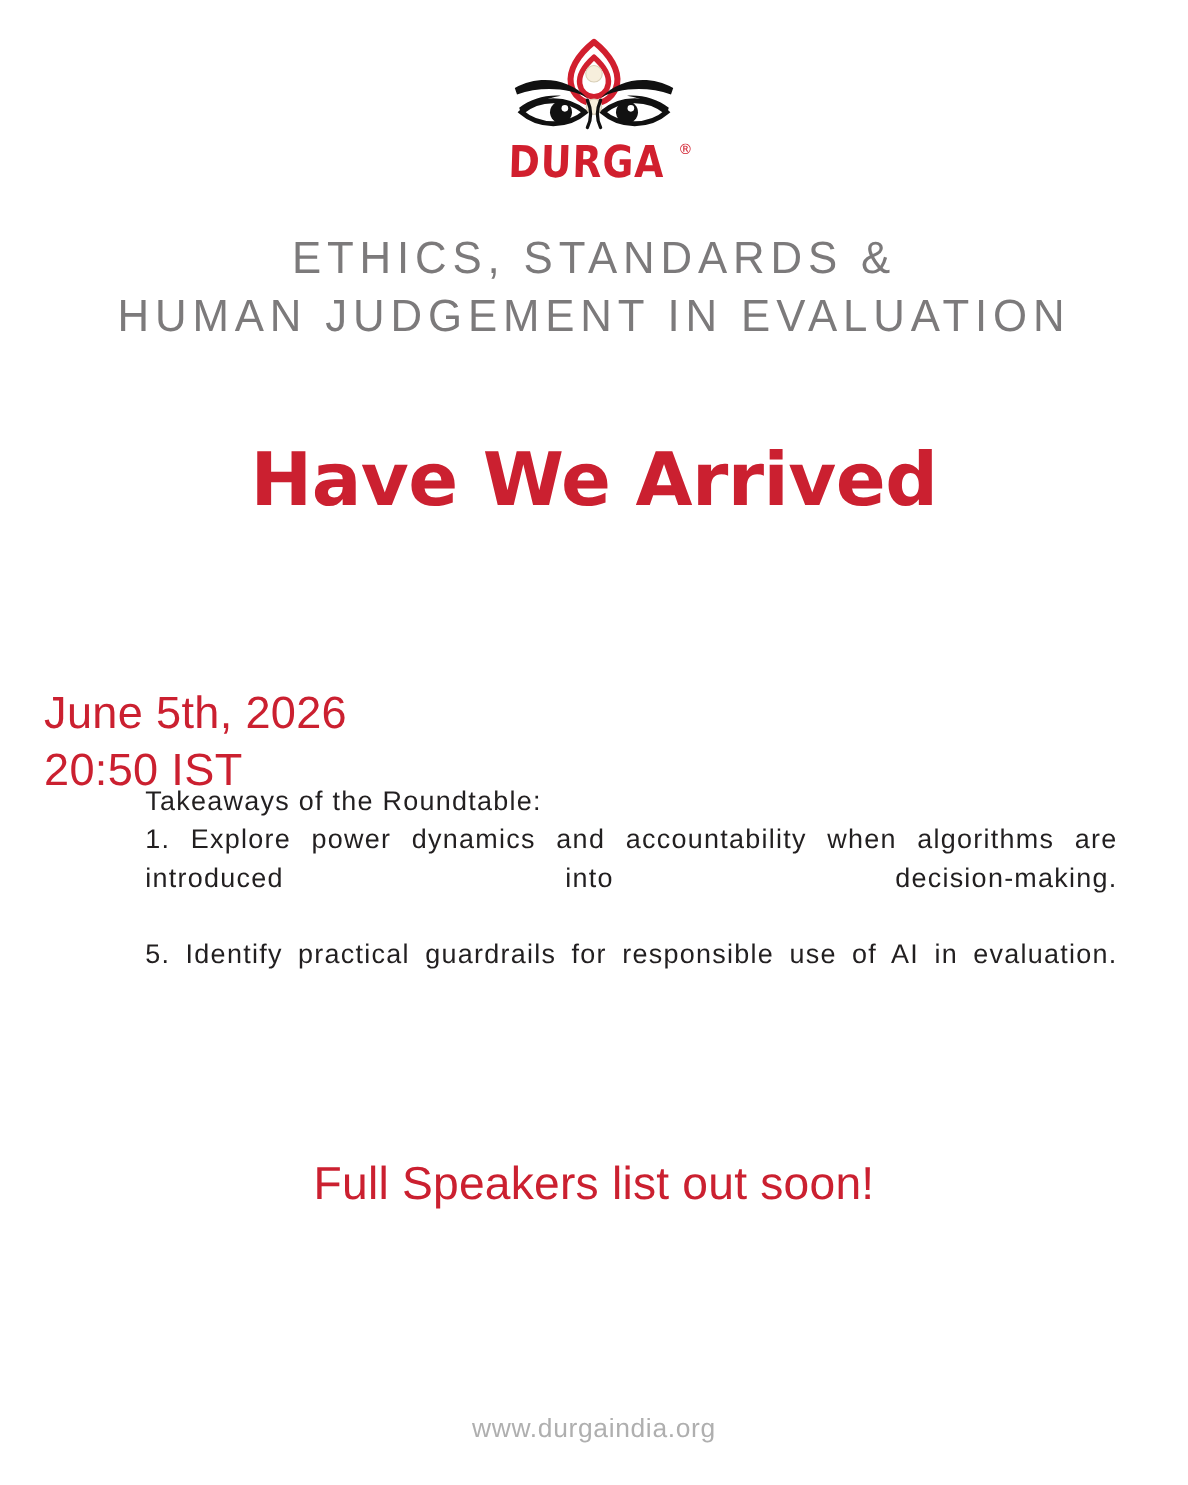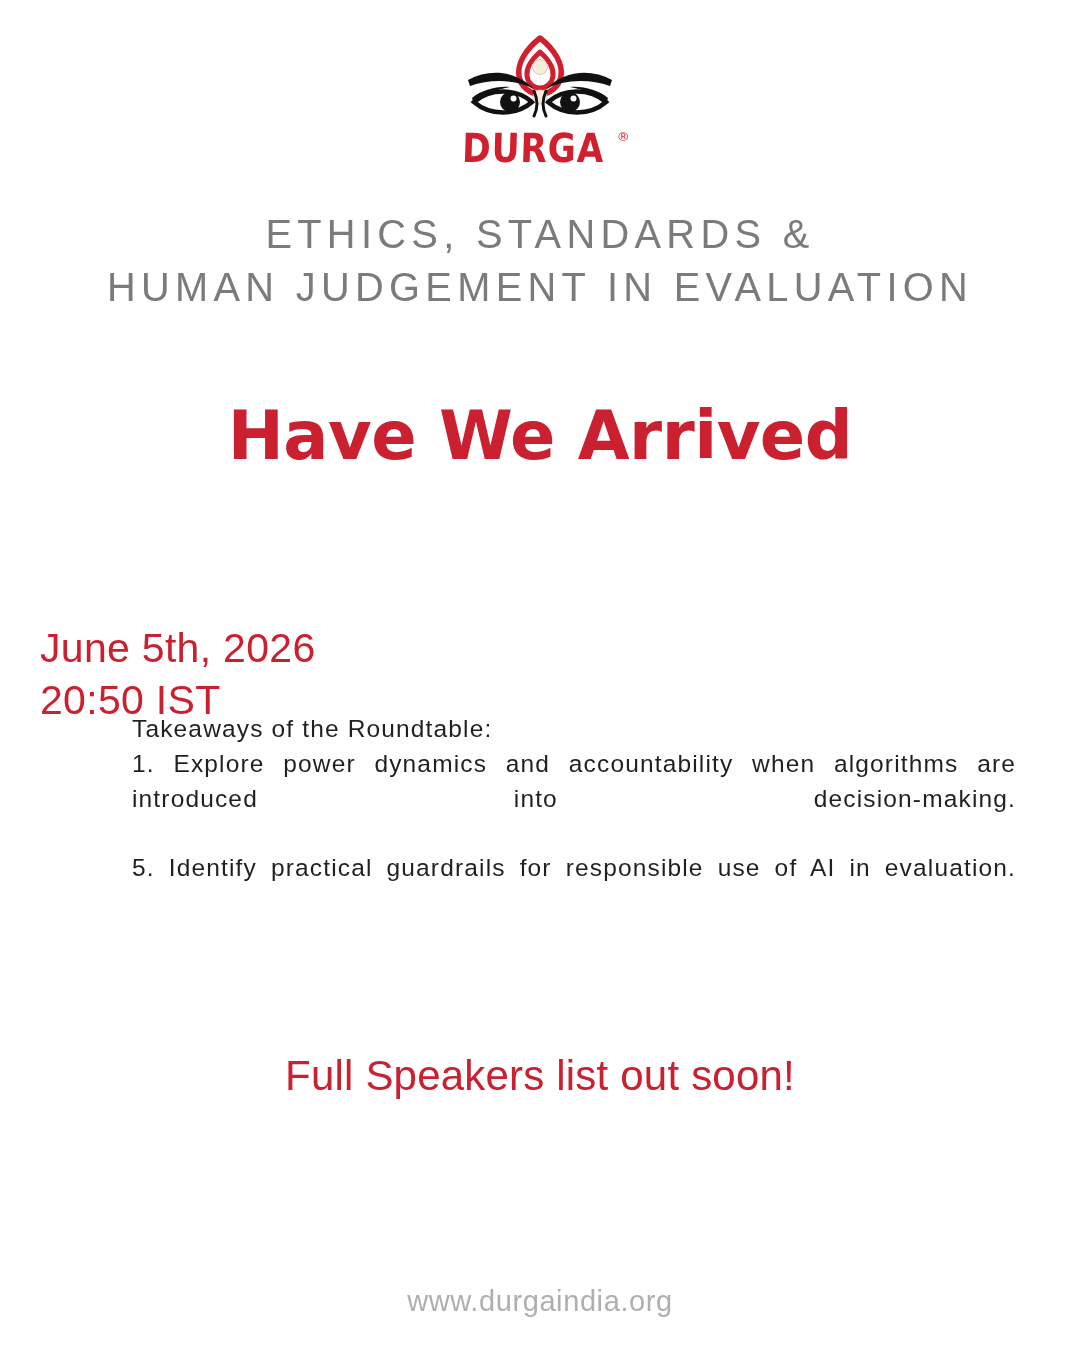--- a/index.html
+++ b/index.html
@@ -161,21 +161,21 @@
   
   .footer-url {
     position: absolute;
     top: 1285px;
     left: 40px;
     width: 1000px;
     text-align: center;
     color: #AFAFAF;
     font-family: "Liberation Sans", sans-serif;
     font-weight: 400;
-    font-size: 29px;
+    font-size: 24px;
     letter-spacing: 0.6px;
   }
 </style>
 </head>
 <body>
 
 <div class="poster">
 
   <div class="logo-block">
     <svg class="logo-mark" viewBox="0 0 160 96" aria-hidden="true">

